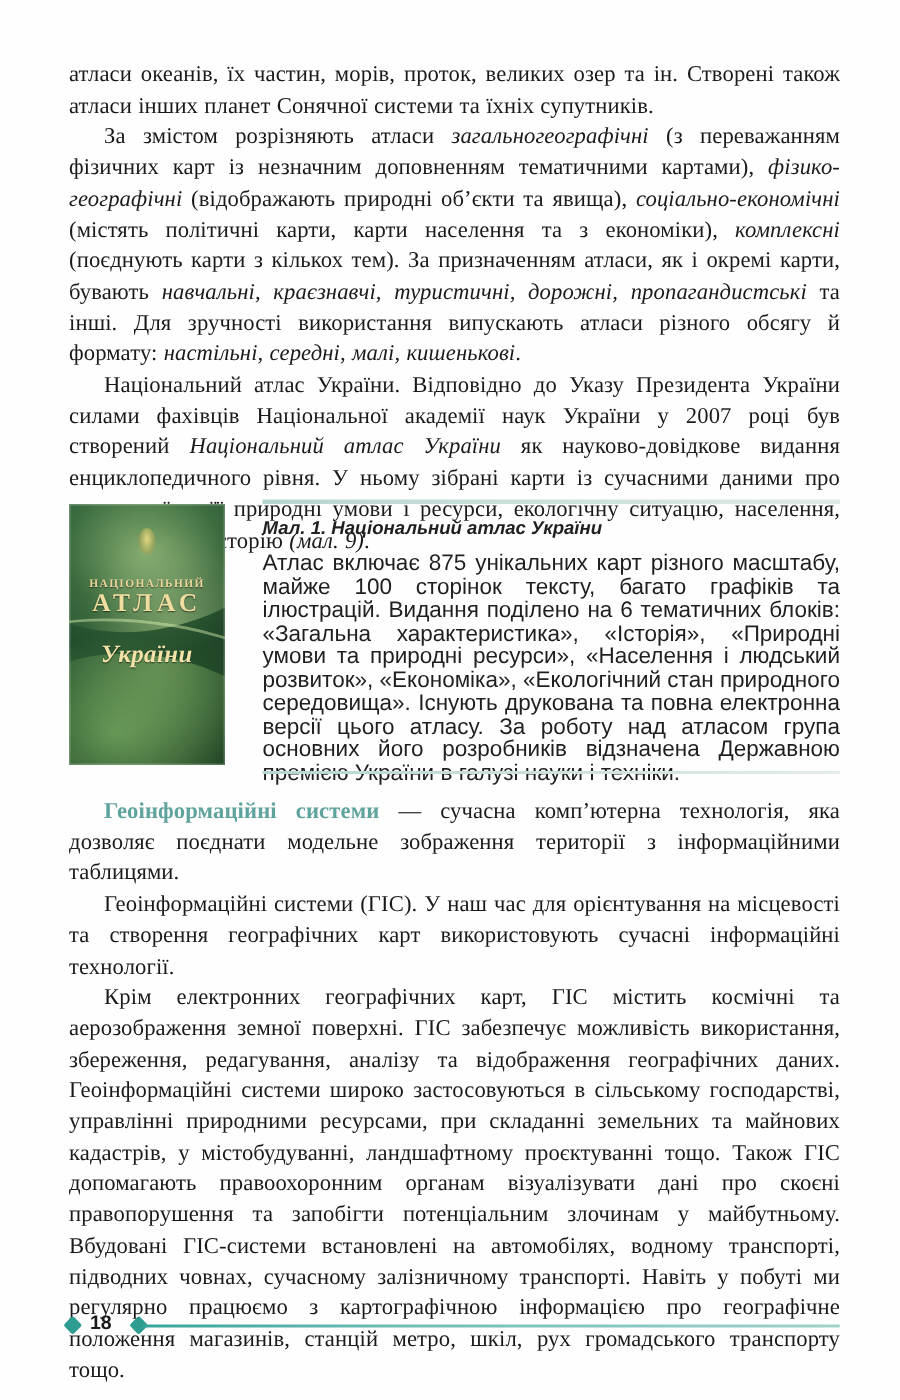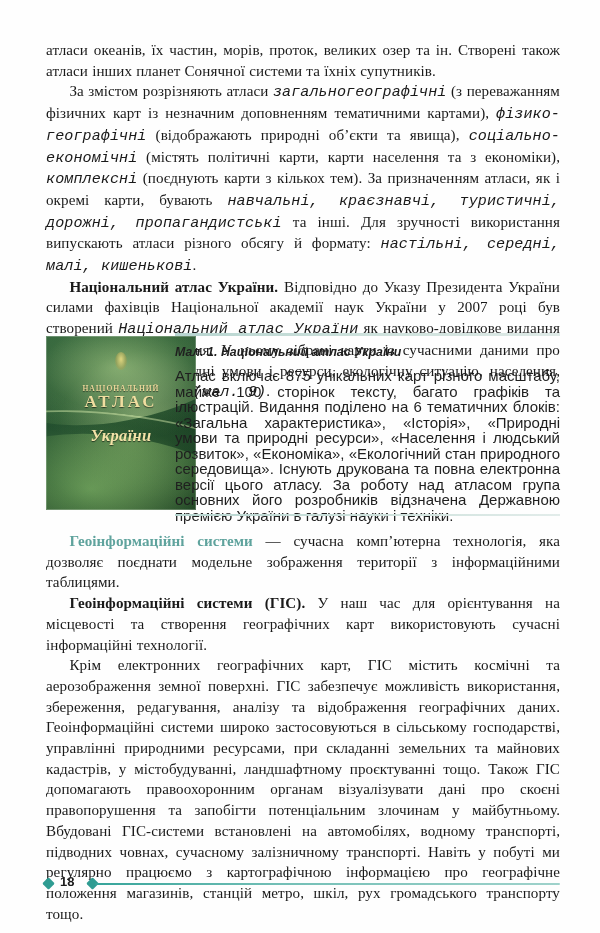--- a/index.html
+++ b/index.html
@@ -36,22 +36,22 @@
     line-height: 20.7px;
     text-align: justify;
     text-indent: 1.55em;
     letter-spacing: 0.005em;
     word-spacing: 0.02em;
     -webkit-hyphens: none;
     hyphens: none;
   }
   p.txt.noindent { text-indent: 0; }
 
-  .it { font-style: italic; font-family: Liberation Mono, monospace; }
-  .bd { font-weight: bold; }
+  .it { font-style: italic; }
+  .bd { font-weight: normal; }
   .term {
     font-weight: bold;
     color: #5fa39d;
   }
 
   
   .figure-block {
     position: absolute;
     left: 46px;
     top: 333px;
@@ -65,21 +65,20 @@
     top: 3px;
     width: 104px;
     height: 174px;
     background:
       radial-gradient(ellipse 120% 60% at 48% 18%, rgba(190,225,150,0.55) 0%, rgba(120,175,95,0.18) 42%, rgba(0,0,0,0) 70%),
       radial-gradient(ellipse 140% 70% at 30% 88%, rgba(150,210,120,0.55) 0%, rgba(60,120,60,0.15) 55%, rgba(0,0,0,0) 80%),
       radial-gradient(ellipse 90% 45% at 78% 62%, rgba(40,80,45,0.55) 0%, rgba(0,0,0,0) 70%),
       linear-gradient(160deg, #2e5e3a 0%, #1f4a2e 35%, #14361f 70%, #0d2817 100%);
     box-shadow: 0 0 0 1px rgba(255,255,255,0.25) inset;
     overflow: hidden;
-    padding-left: 46px;
   }
   .cover .swirl {
     position: absolute;
     left: -30%;
     top: -12%;
     width: 170%;
     height: 60%;
     border-radius: 50%;
     background: radial-gradient(ellipse at 50% 100%, rgba(215,240,170,0.45) 0%, rgba(160,210,120,0.12) 45%, rgba(0,0,0,0) 72%);
     transform: rotate(-13deg);

